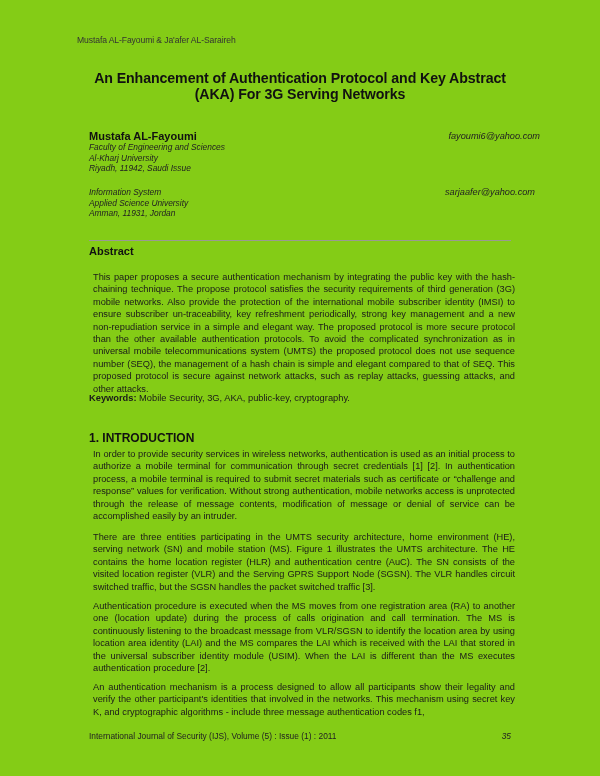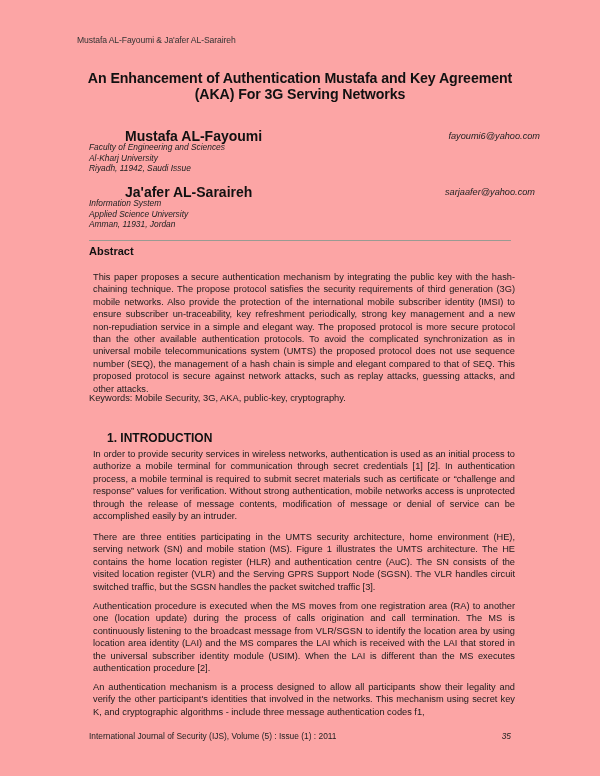--- a/index.html
+++ b/index.html
@@ -12,21 +12,21 @@
       height: 776px;
       position: relative;
       overflow: hidden;
       font-family: "Liberation Sans", sans-serif;
       color: #1a1a1a;
     }
     .page {
       position: absolute;
       left: 0; top: 0;
       width: 600px; height: 776px;
-      background: #fca5a5;
+      background: #84cc16;
     }
     .running-head {
       position: absolute;
       left: 77px;
       top: 35px;
       font-size: 8.6px;
       color: #333;
       letter-spacing: -0.1px;
     }
     .title {
@@ -41,24 +41,23 @@
       color: #111;
       letter-spacing: -0.1px;
     }
     .author-block {
       position: absolute;
       left: 89px;
       width: 343px;
     }
     .author-name {
       font-weight: bold;
-      font-size: 14px;
+      font-size: 11px;
       line-height: 11px;
       color: #111;
-      margin-left: 36px;
     }
     .author-line {
       font-style: italic;
       font-size: 8.4px;
       line-height: 10.5px;
       color: #222;
     }
     .author-email {
       position: absolute;
       font-style: italic;
@@ -97,24 +96,24 @@
       margin: 4px;
     }
     .keywords {
       position: absolute;
       left: 89px;
       width: 422px;
       top: 393px;
       font-size: 9.3px;
       color: #1a1a1a;
     }
-    .keywords b { font-weight: normal; }
+    .keywords b { font-weight: bold; }
     .section-heading {
       position: absolute;
-      left: 107px;
+      left: 89px;
       top: 431px;
       font-weight: bold;
       font-size: 12px;
       color: #111;
     }
     .footer-left {
       position: absolute;
       left: 89px;
       top: 731px;
       font-size: 8.4px;
@@ -130,34 +129,33 @@
     }
   </style>
 </head>
 <body>
 
 <div class="page">
 
   <div class="running-head">Mustafa AL-Fayoumi &amp; Ja'afer AL-Saraireh</div>
 
   <div class="title">
-    <div>An Enhancement of Authentication Mustafa and Key Agreement</div>
+    <div>An Enhancement of Authentication Protocol and Key Abstract</div>
     <div>(AKA) For 3G Serving Networks</div>
   </div>
 
   <div class="author-block" style="top:131px;">
     <div class="author-name">Mustafa AL-Fayoumi</div>
     <div class="author-line">Faculty of Engineering and Sciences</div>
     <div class="author-line">Al-Kharj University</div>
     <div class="author-line">Riyadh, 11942, Saudi Issue</div>
   </div>
   <div class="author-email" style="top:131px; right:60px;">fayoumi6@yahoo.com</div>
 
   <div class="author-block" style="top:187px;">
-    <div class="author-name">Ja'afer AL-Saraireh</div>
     <div class="author-line">Information System</div>
     <div class="author-line">Applied Science University</div>
     <div class="author-line">Amman, 11931, Jordan</div>
   </div>
   <div class="author-email" style="top:187px; right:65px;">sarjaafer@yahoo.com</div>
 
   <div class="divider"></div>
 
   <div class="abstract-heading">Abstract</div>
 

